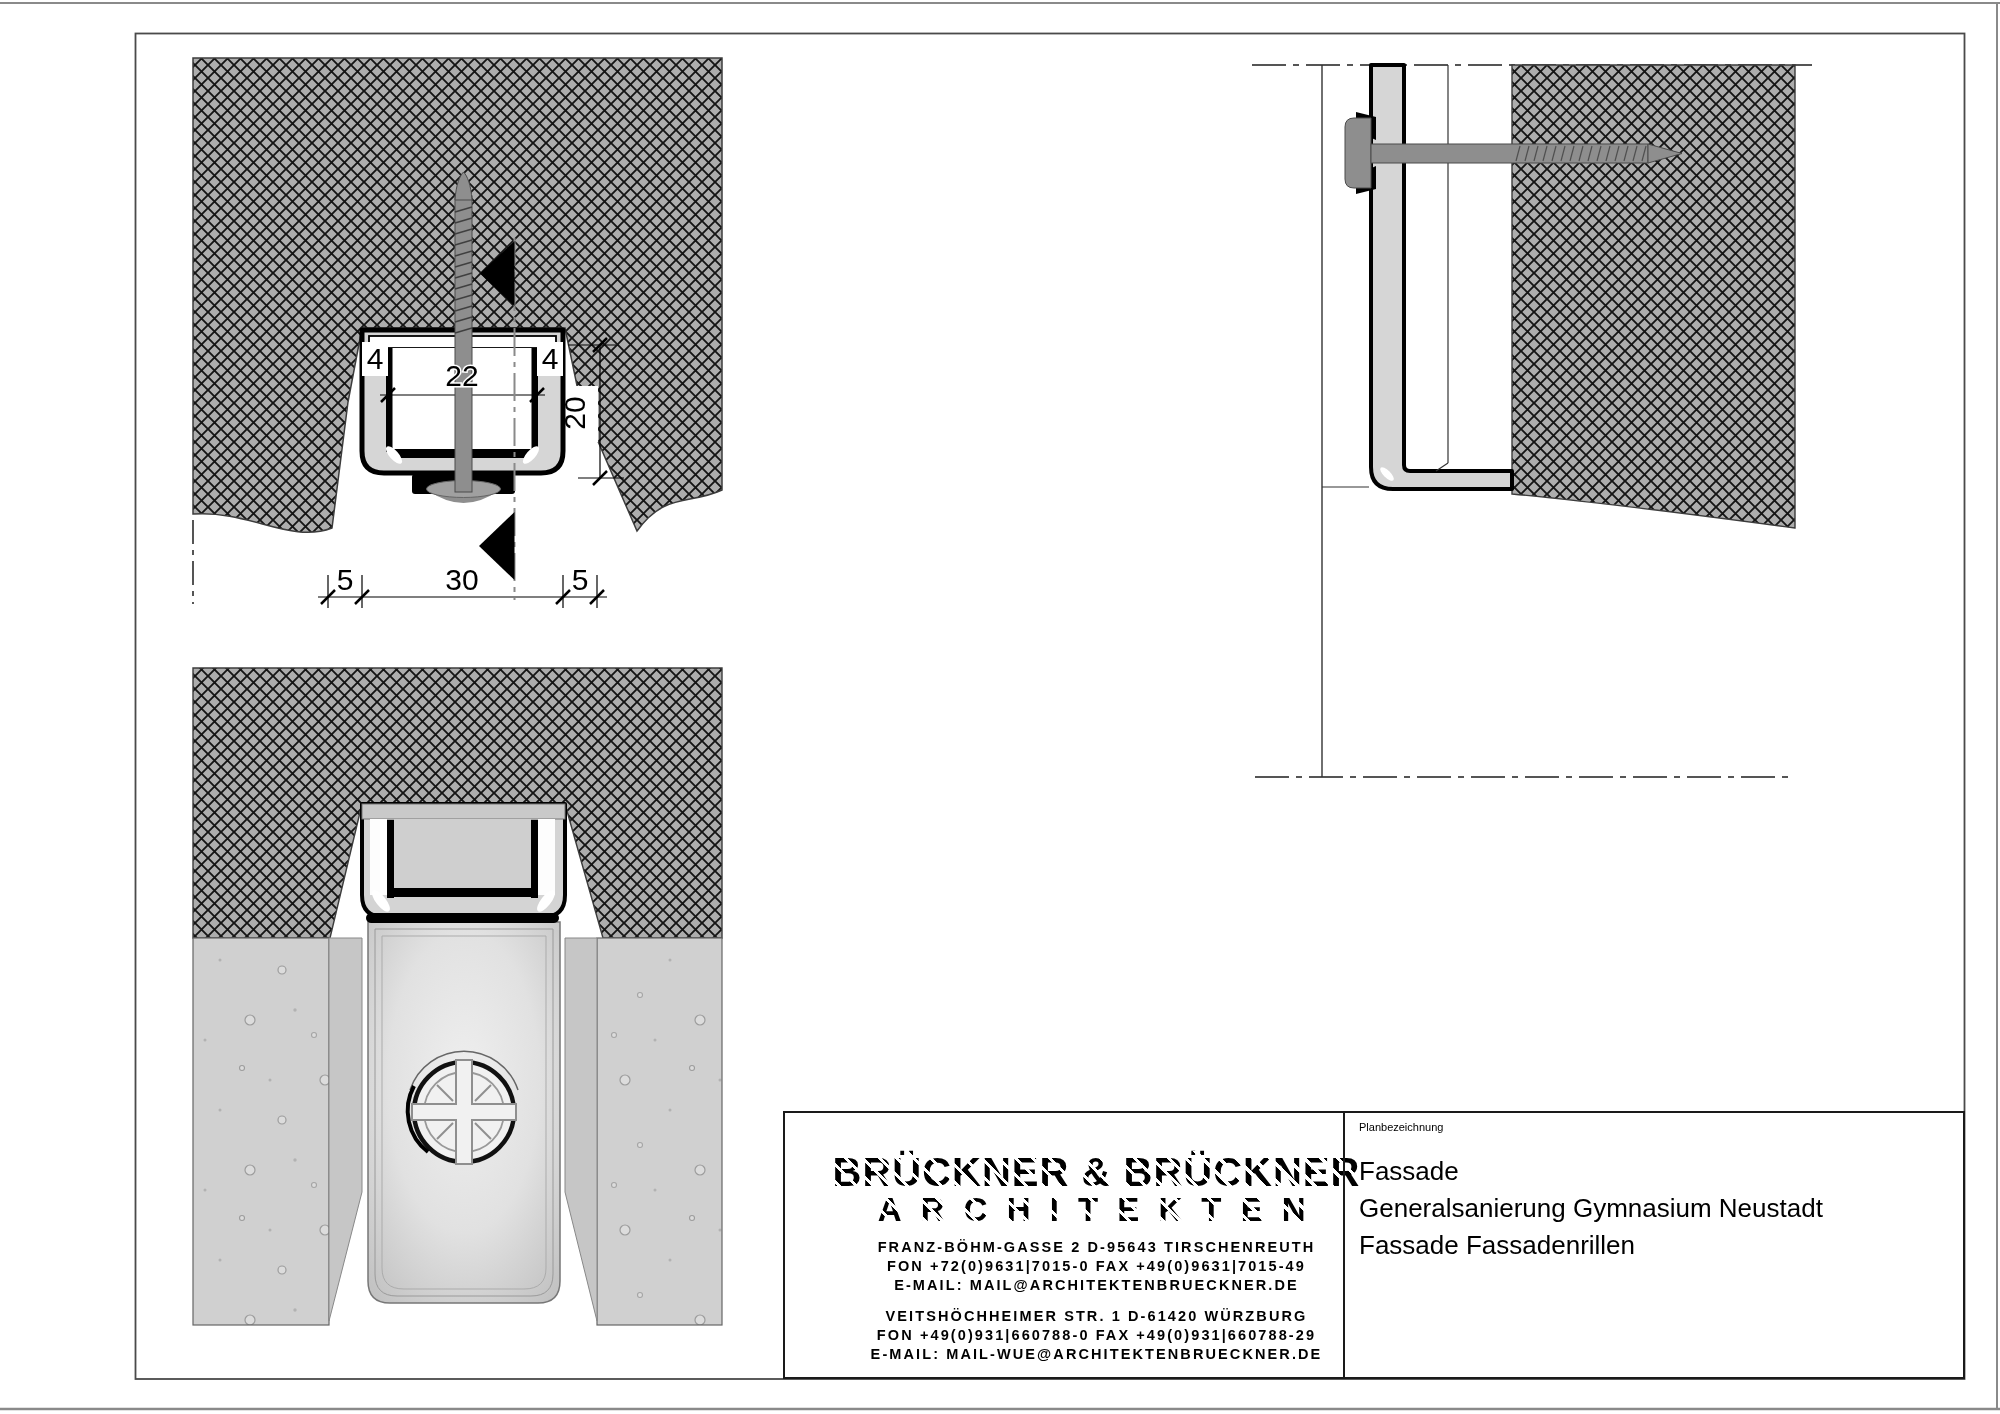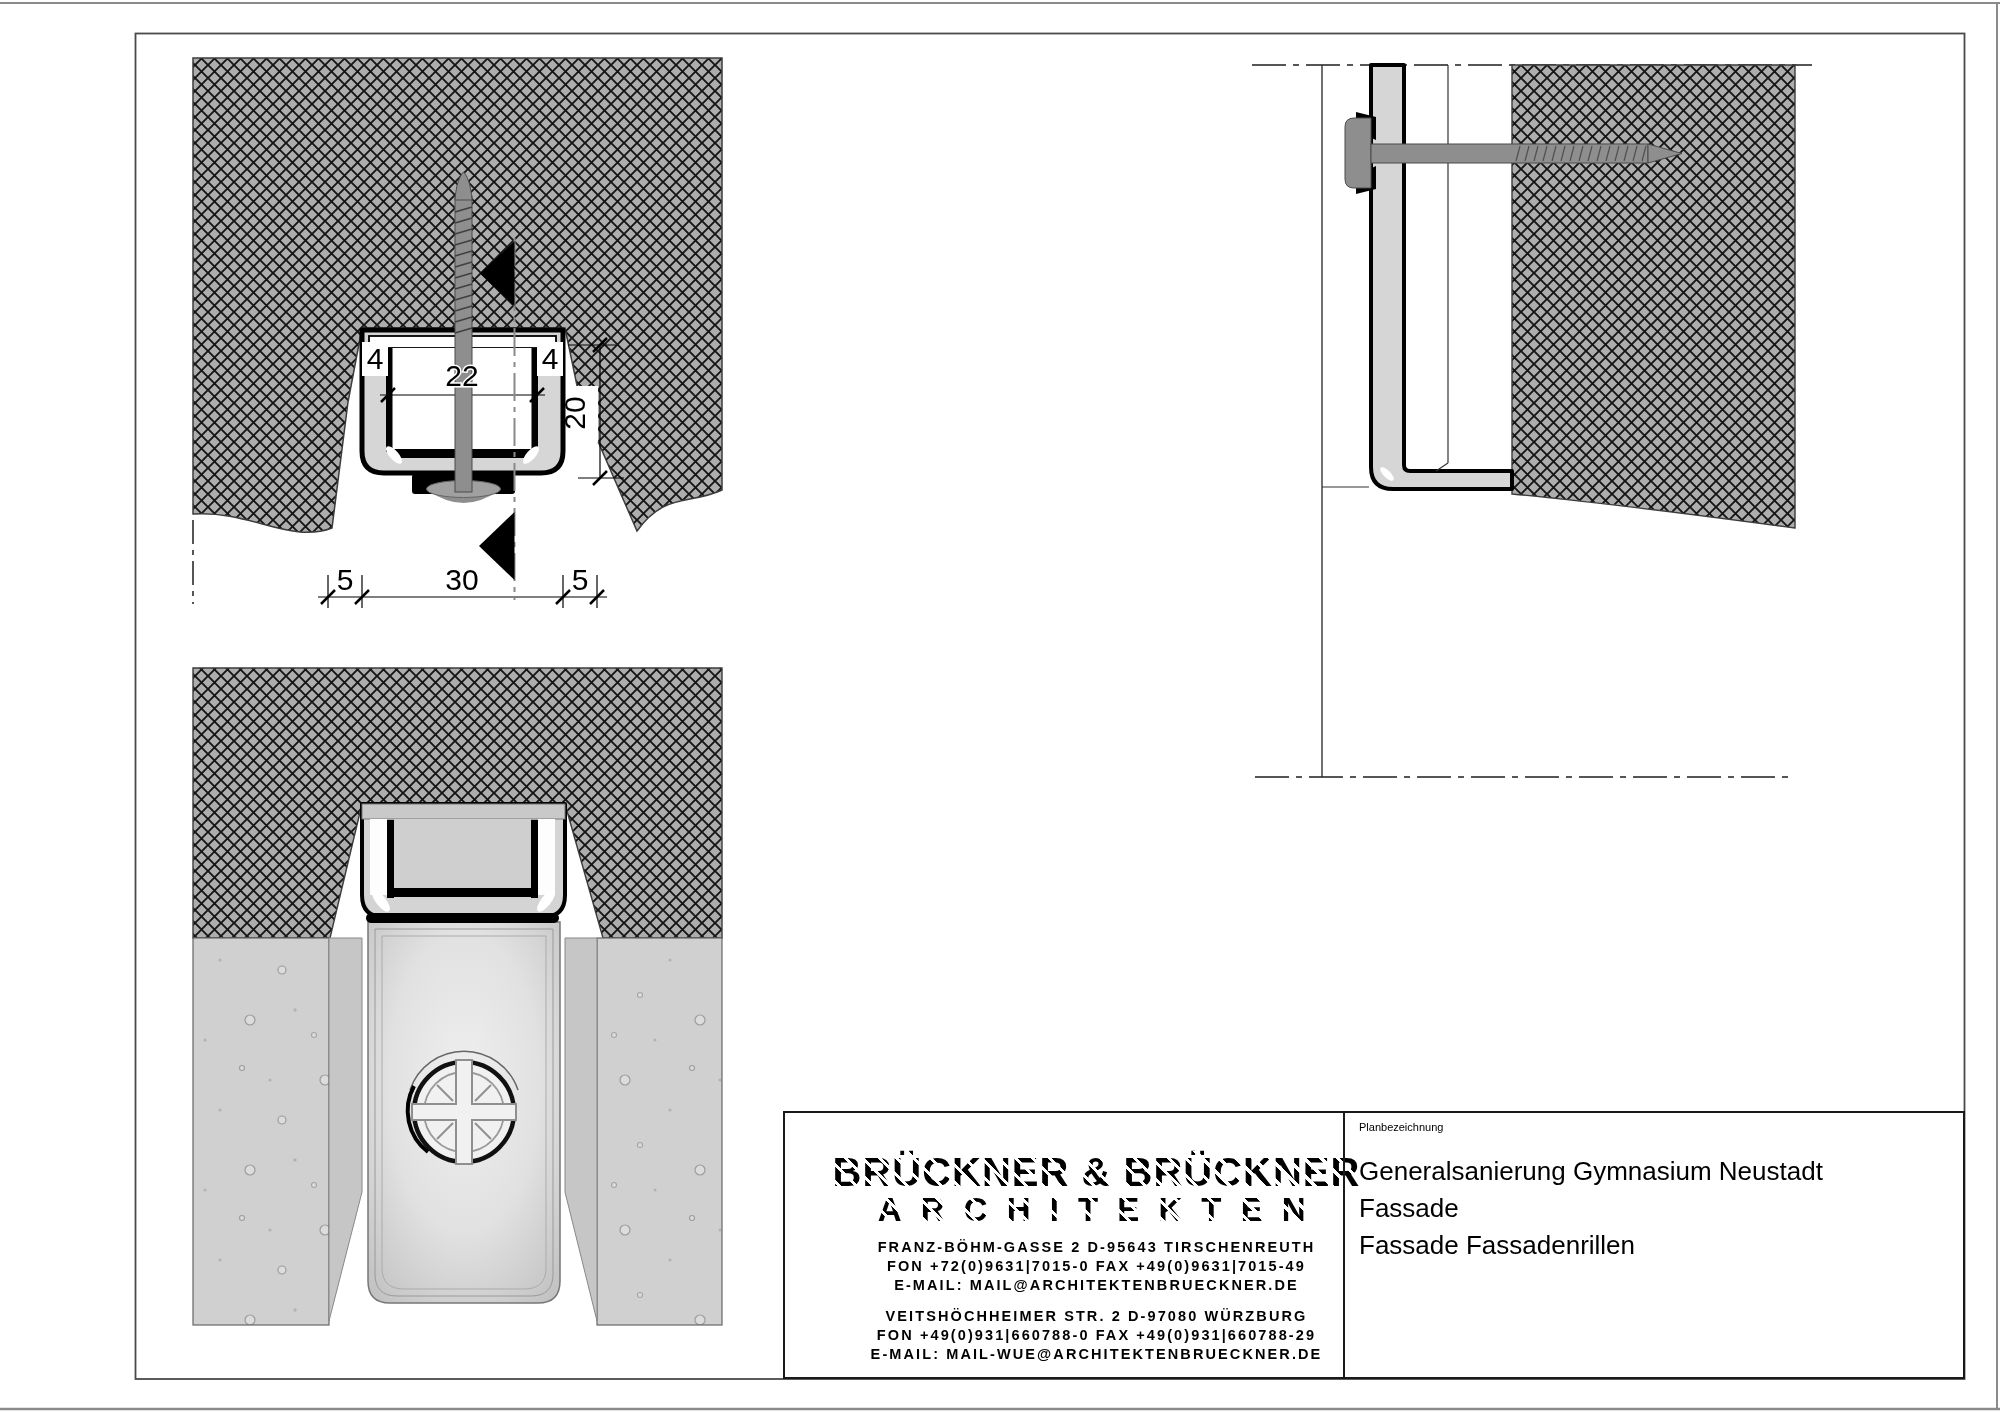--- a/index.html
+++ b/index.html
@@ -259,29 +259,29 @@
     <div class="logo-wrap">
       <div class="logo-line1">BRÜCKNER &amp; BRÜCKNER</div>
       <div class="logo-line2">ARCHITEKTEN</div>
     </div>
     <div class="addr">
       <div>FRANZ-BÖHM-GASSE 2 D-95643 TIRSCHENREUTH</div>
       <div>FON +72(0)9631|7015-0 FAX +49(0)9631|7015-49</div>
       <div>E-MAIL: MAIL@ARCHITEKTENBRUECKNER.DE</div>
     </div>
     <div class="addr">
-      <div>VEITSHÖCHHEIMER STR. 2 D-97080 WÜRZBURG</div>
+      <div>VEITSHÖCHHEIMER STR. 1 D-61420 WÜRZBURG</div>
       <div>FON +49(0)931|660788-0 FAX +49(0)931|660788-29</div>
       <div>E-MAIL: MAIL-WUE@ARCHITEKTENBRUECKNER.DE</div>
     </div>
   </div>
 
   <div class="tb-right">
     <div class="tb-plan-label">Planbezeichnung</div>
     <div class="tb-title">
+      <div>Fassade</div>
       <div>Generalsanierung Gymnasium Neustadt</div>
-      <div>Fassade</div>
       <div>Fassade Fassadenrillen</div>
     </div>
   </div>
 </div>
 
 </div>
 
 </body></html>

